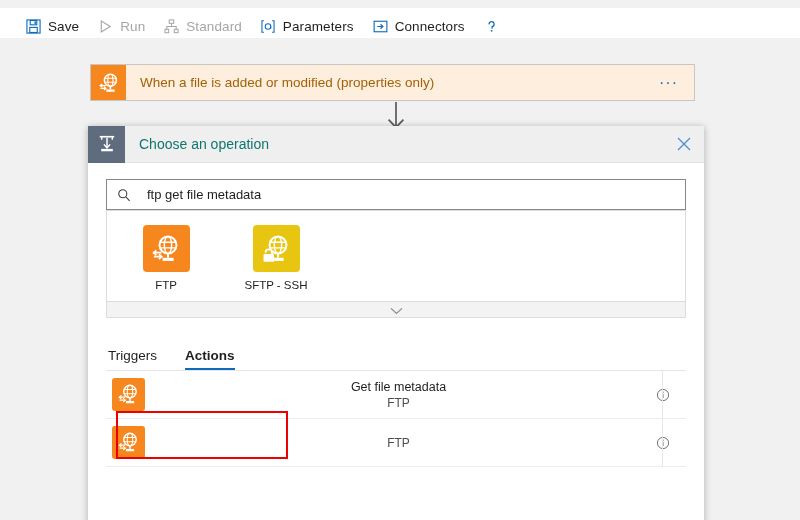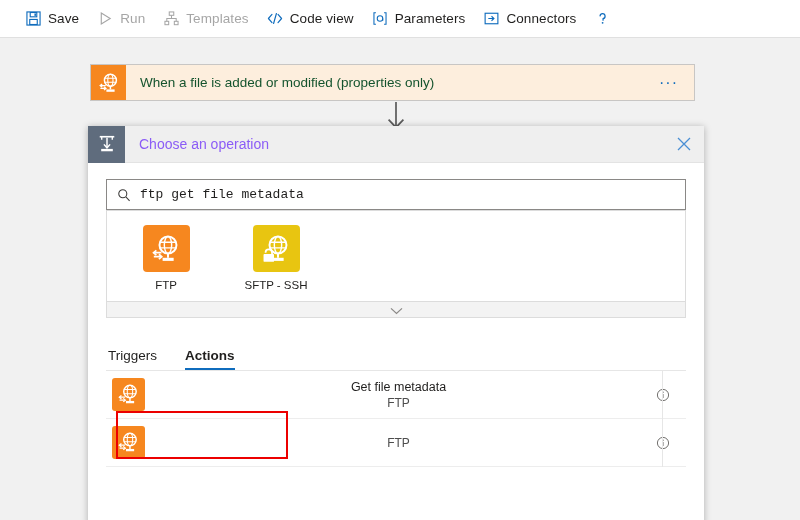--- a/index.html
+++ b/index.html
@@ -5,21 +5,21 @@
   * { box-sizing: border-box; margin: 0; padding: 0; }
   html, body {
     width: 800px; height: 520px;
     overflow: hidden;
     font-family: "Liberation Sans", sans-serif;
     background: #f1f1f1;
   }
 
   
   .toolbar {
-    position: absolute; top: 0; left: 0;
+    position: absolute; top: 8px; left: 0;
     width: 800px; height: 38px;
     background: #ffffff;
     border-bottom: 1px solid #e0e0e0;
     display: flex; align-items: center;
     padding-left: 16px;
   }
   .tb-item {
     display: flex; align-items: center;
     height: 38px;
     padding: 0 9px;
@@ -52,21 +52,21 @@
   }
   .trigger-icon {
     width: 35px; height: 35px;
     background: #f6871f;
     flex: 0 0 auto;
     display: flex; align-items: center; justify-content: center;
   }
   .trigger-title {
     flex: 1 1 auto;
     font-size: 13.5px;
-    color: #14532d;
+    color: #a16207;
     padding-left: 14px;
   }
   .trigger-dots {
     color: #0f6cbd;
     font-size: 16px;
     letter-spacing: 1px;
     padding-right: 16px;
     line-height: 8px;
     cursor: pointer;
   }
@@ -92,21 +92,21 @@
   }
   .dlg-hico {
     width: 37px; height: 37px;
     background: #5f6c7d;
     flex: 0 0 auto;
     display: flex; align-items: center; justify-content: center;
   }
   .dlg-title {
     flex: 1 1 auto;
     font-size: 14px;
-    color: #8b5cf6;
+    color: #0f766e;
     padding-left: 14px;
   }
   .dlg-close {
     width: 40px; height: 37px;
     display: flex; align-items: center; justify-content: center;
     cursor: pointer;
   }
 
   .dlg-body { padding: 0 18px; }
 
@@ -116,24 +116,25 @@
     height: 31px;
     border: 1px solid #8a8886;
     background: #fff;
     display: flex; align-items: center;
     padding: 0 10px;
   }
   .search-ico { flex: 0 0 auto; margin-right: 9px; display: flex; }
   .search-input {
     flex: 1 1 auto;
     border: none; outline: none;
-    font-family: Liberation Mono, monospace;
+    font-family: Liberation Sans, sans-serif;
     font-size: 13px;
     color: #201f1e;
     background: transparent;
+    margin-left: 7px;
   }
 
   
   .tabs {
     display: flex; align-items: flex-end;
     height: 34px;
     margin-top: 12px;
     gap: 0;
   }
   .tab {
@@ -265,31 +266,23 @@
 
   <div class="tb-item disabled">
     <span class="tb-ico">
       <svg width="15" height="15" viewBox="0 0 16 16">
           <rect x="5.6" y="1" width="4.8" height="3.6" fill="none" stroke="#a6a6a6" stroke-width="1.1"></rect>
           <rect x="1" y="11" width="4" height="3.6" fill="none" stroke="#a6a6a6" stroke-width="1.1"></rect>
           <rect x="11" y="11" width="4" height="3.6" fill="none" stroke="#a6a6a6" stroke-width="1.1"></rect>
           <path d="M8 4.6 V8 M3 11 V8 H13 V11" stroke="#a6a6a6" stroke-width="1.1" fill="none"></path>
         </svg>
     </span>
-    <span class="tb-label">Templates</span>
-  </div>
-
-  <div class="tb-item">
-    <span class="tb-ico">
-      <svg width="16" height="15" viewBox="0 0 18 16">
-          <path d="M5.6 3.4 L1.6 8 L5.6 12.6 M12.4 3.4 L16.4 8 L12.4 12.6 M10.6 2.4 L7.4 13.6" stroke="#0f6cbd" stroke-width="1.3" fill="none" stroke-linecap="round" stroke-linejoin="round"></path>
-        </svg>
-    </span>
-    <span class="tb-label">Code view</span>
-  </div>
+    <span class="tb-label">Standard</span>
+  </div>
+
 
   <div class="tb-item">
     <span class="tb-ico">
       <svg width="16" height="15" viewBox="0 0 18 16">
           <path d="M4.4 1.6 H2.2 V14.4 H4.4 M13.6 1.6 H15.8 V14.4 H13.6" stroke="#0f6cbd" stroke-width="1.2" fill="none"></path>
           <circle cx="9" cy="8" r="3.1" fill="none" stroke="#0f6cbd" stroke-width="1.2"></circle>
           <path d="M12.1 8 v2.4" stroke="#0f6cbd" stroke-width="1.2" fill="none"></path>
         </svg>
     </span>
     <span class="tb-label">Parameters</span>

